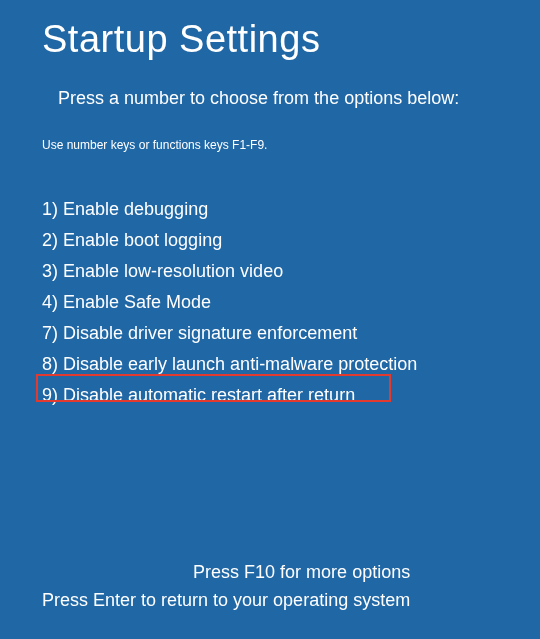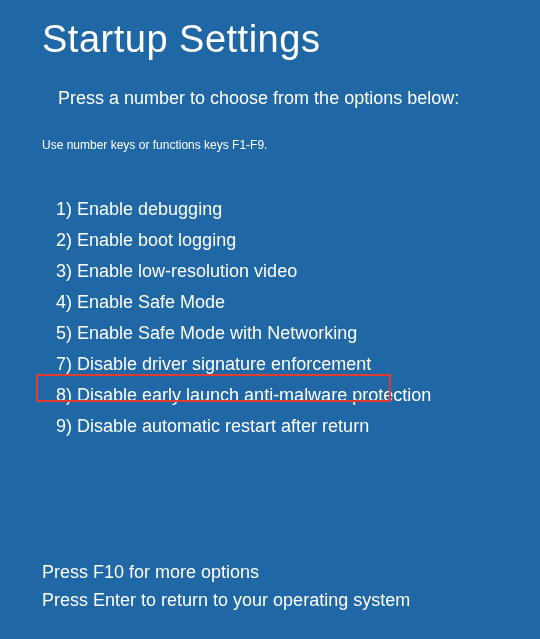--- a/index.html
+++ b/index.html
@@ -31,21 +31,20 @@
       position: absolute;
       left: 42px;
       top: 138px;
       font-size: 12px;
       font-weight: 400;
     }
     .options {
       position: absolute;
       left: 42px;
       top: 194px;
-      margin-left: 14px;
     }
     .option-item {
       font-size: 18px;
       font-weight: 400;
       line-height: 31px;
       white-space: nowrap;
     }
     .highlight-box {
       position: absolute;
       left: 36px;
@@ -57,37 +56,37 @@
     }
     .footer {
       position: absolute;
       left: 42px;
       top: 558px;
     }
     .footer-line {
       font-size: 18px;
       font-weight: 400;
       line-height: 28px;
+      text-align: right;
     }
   </style>
 </head>
 <body>
 
 <div class="page-title">Startup Settings</div>
 
 <div class="instruction">Press a number to choose from the options below:</div>
 
 <div class="hint">Use number keys or functions keys F1-F9.</div>
 
 <div class="options">
   <div class="option-item"><span>1</span>) <span>Enable debugging</span></div>
   <div class="option-item"><span>2</span>) <span>Enable boot logging</span></div>
   <div class="option-item"><span>3</span>) <span>Enable low-resolution video</span></div>
   <div class="option-item"><span>4</span>) <span>Enable Safe Mode</span></div>
-  <div class="option-item"><span>5</span>) <span>Enable Safe Mode with Networking</span></div>
   <div class="option-item"><span>7</span>) <span>Disable driver signature enforcement</span></div>
   <div class="option-item"><span>8</span>) <span>Disable early launch anti-malware protection</span></div>
   <div class="option-item"><span>9</span>) <span>Disable automatic restart after return</span></div>
 </div>
 
 <div class="highlight-box"></div>
 
 <div class="footer">
   <div class="footer-line">Press F10 for more options</div>
   <div class="footer-line">Press Enter to return to your operating system</div>

